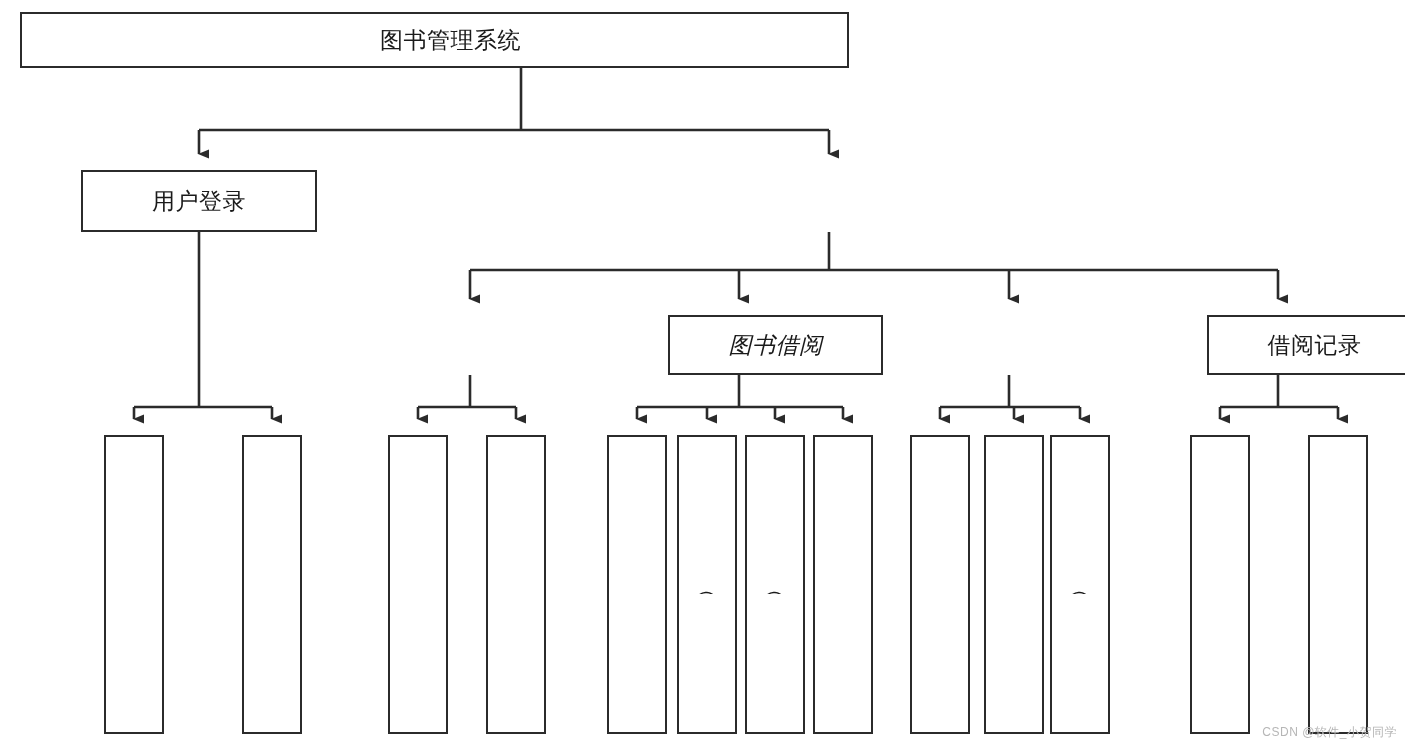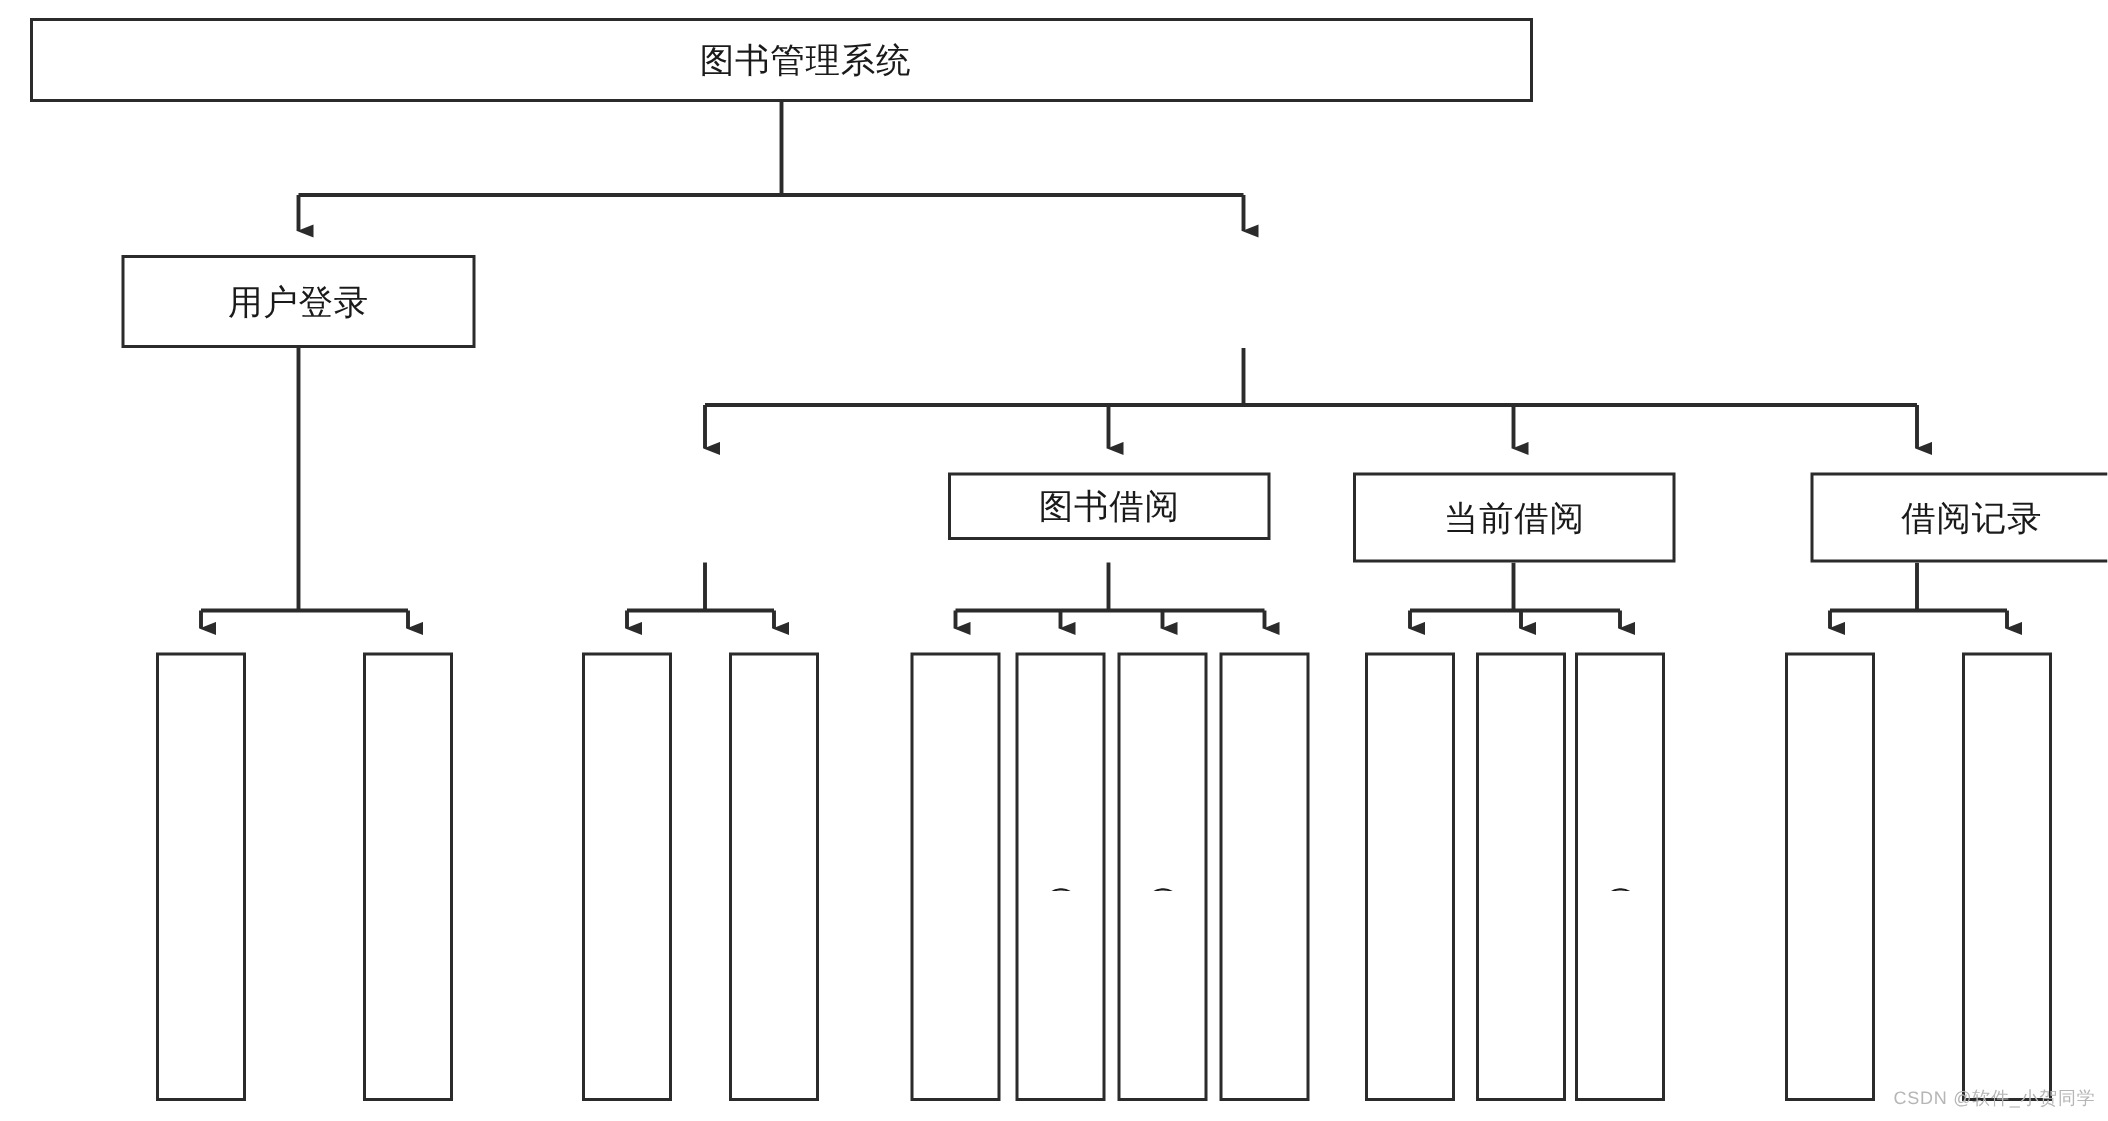--- a/index.html
+++ b/index.html
@@ -117,33 +117,30 @@
         <line x1="940" y1="407" x2="940" y2="419" marker-end="url(#arrowhead)"></line>
         <line x1="1014" y1="407" x2="1014" y2="419" marker-end="url(#arrowhead)"></line>
         <line x1="1080" y1="407" x2="1080" y2="419" marker-end="url(#arrowhead)"></line>
         <line x1="1278" y1="375" x2="1278" y2="407"></line>
         <line x1="1220" y1="407" x2="1338" y2="407"></line>
         <line x1="1220" y1="407" x2="1220" y2="419" marker-end="url(#arrowhead)"></line>
         <line x1="1338" y1="407" x2="1338" y2="419" marker-end="url(#arrowhead)"></line>
       </g>
   </svg>
 
-  <div class="node root horiz" style="left: 20px; top: 12px; width: 1002px; height: 56px; padding-left: 32px;">
+  <div class="node root horiz" style="left: 20px; top: 12px; width: 829px; height: 56px; padding-left: 32px;">
     <span class="node-label">图书管理系统</span>
   </div>
 
   <div class="node horiz" style="left: 81px; top: 170px; width: 236px; height: 62px;">
     <span class="node-label">用户登录</span>
   </div>
 
-  <div class="node horiz" style="left: 632px; top: 315px; width: 215px; height: 45px;">
+  <div class="node horiz" style="left: 668px; top: 315px; width: 215px; height: 60px; font-style: italic;">
     <span class="node-label">图书借阅</span>
-  </div>
-  <div class="node horiz" style="left: 902px; top: 315px; width: 215px; height: 60px;">
-    <span class="node-label">当前借阅</span>
   </div>
   <div class="node horiz" style="left: 1207px; top: 315px; width: 215px; height: 60px;">
     <span class="node-label">借阅记录</span>
   </div>
 
   <div class="node vert" style="left: 104px; top: 435px; width: 60px; height: 299px;">
     <span class="node-label">用户登录</span>
   </div>
   <div class="node vert" style="left: 242px; top: 435px; width: 60px; height: 299px;">
     <span class="node-label">注销登录</span>

